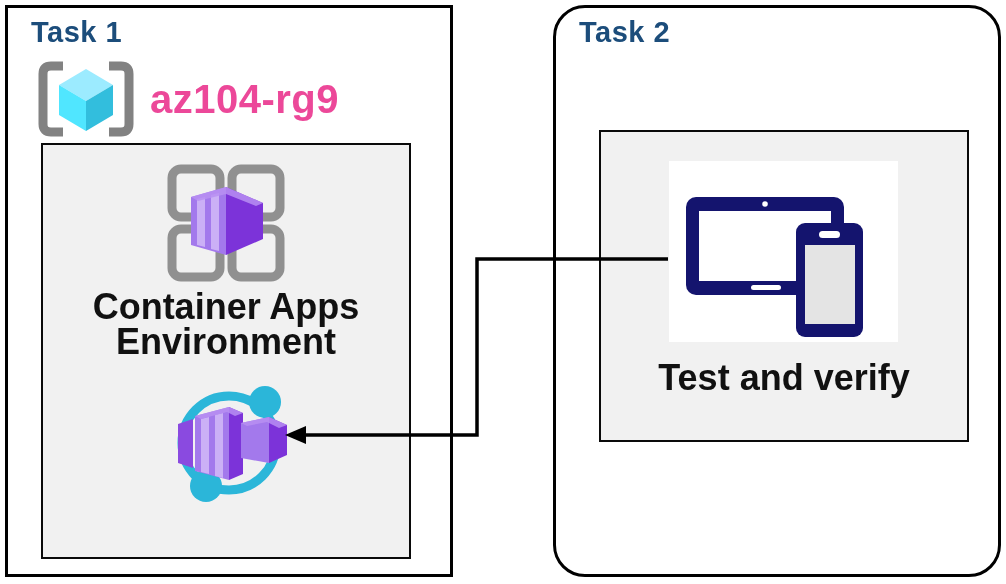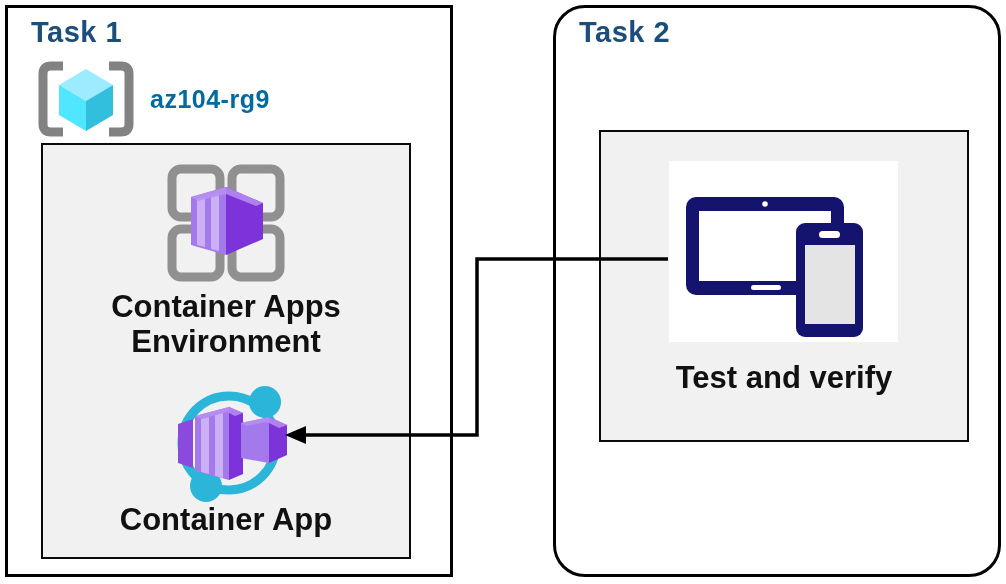--- a/index.html
+++ b/index.html
@@ -14,31 +14,31 @@
   #task1-box{left:5px;}
   #task2-box{left:553px;border-radius:32px;}
   .task-title{
     position:absolute;left:23px;top:8px;
     font-size:29px;font-weight:bold;color:#1C4D7B;letter-spacing:0.5px;
   }
   .rg-row{
     position:absolute;left:28px;top:52px;display:flex;align-items:center;
   }
   .rg-label{
-    font-size:25px;font-weight:bold;color:#0369a1;margin-left:14px;letter-spacing:0.5px;
+    font-size:40px;font-weight:bold;color:#ec4899;margin-left:14px;letter-spacing:0.5px;
   }
   .inner-box{
     position:absolute;background:#F1F1F1;border:2px solid #0a0a0a;box-sizing:border-box;
   }
   #inner-box-1{left:33px;top:135px;width:370px;height:416px;}
   #inner-box-2{left:43px;top:122px;width:370px;height:312px;}
   .icon-abs{position:absolute;}
   .node-label{
     position:absolute;left:0;width:100%;text-align:center;
-    font-size:31px;font-weight:bold;color:#111;line-height:35px;
+    font-size:36px;font-weight:bold;color:#111;line-height:35px;
   }
   #env-label{top:144px;padding:0 34px;box-sizing:border-box;}
   #app-label{top:357px;}
   #verify-label{top:228px;}
   .white-panel{
     position:absolute;left:68px;top:29px;width:229px;height:181px;background:#ffffff;
   }
   #connector-svg{
     position:absolute;left:0;top:0;width:1006px;height:584px;pointer-events:none;z-index:50;
   }
@@ -88,21 +88,20 @@
         <polygon points="22,34 56,25 56,98 22,89" fill="#A379EC"></polygon>
         <polygon points="28,37 36,35 36,92 28,90" fill="#CBB0F6"></polygon>
         <polygon points="42,33 50,31 50,96 42,94" fill="#CBB0F6"></polygon>
         <polygon points="56,25 70,31 70,92 56,98" fill="#7C33D9"></polygon>
         <polygon points="22,34 56,25 70,31 62,34 54,30 28,37" fill="#B98FF2" opacity="0.85"></polygon>
         <polygon points="68,41 96,35 96,81 68,76" fill="#A379EC"></polygon>
         <polygon points="96,35 114,43 114,73 96,81" fill="#7C33D9"></polygon>
         <polygon points="68,41 96,35 114,43 106,46 94,40 74,44" fill="#B98FF2" opacity="0.85"></polygon>
       </svg>
 
-      <div class="node-label" id="app-label">Container App</div>
     </div>
   </div>
 
   <div class="task-box" id="task2-box">
     <div class="task-title">Task 2</div>
 
     <div class="inner-box" id="inner-box-2">
 
       <div class="white-panel">
         <svg width="229" height="181" viewBox="0 0 229 181">

